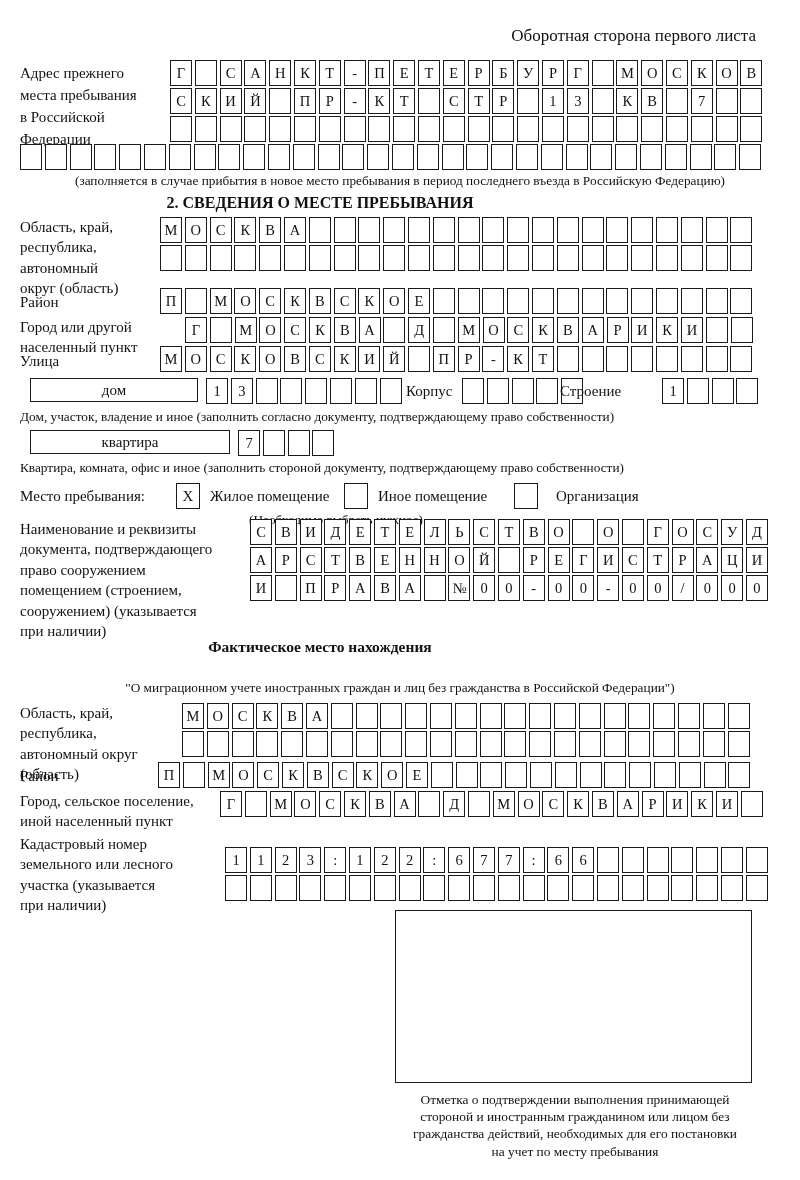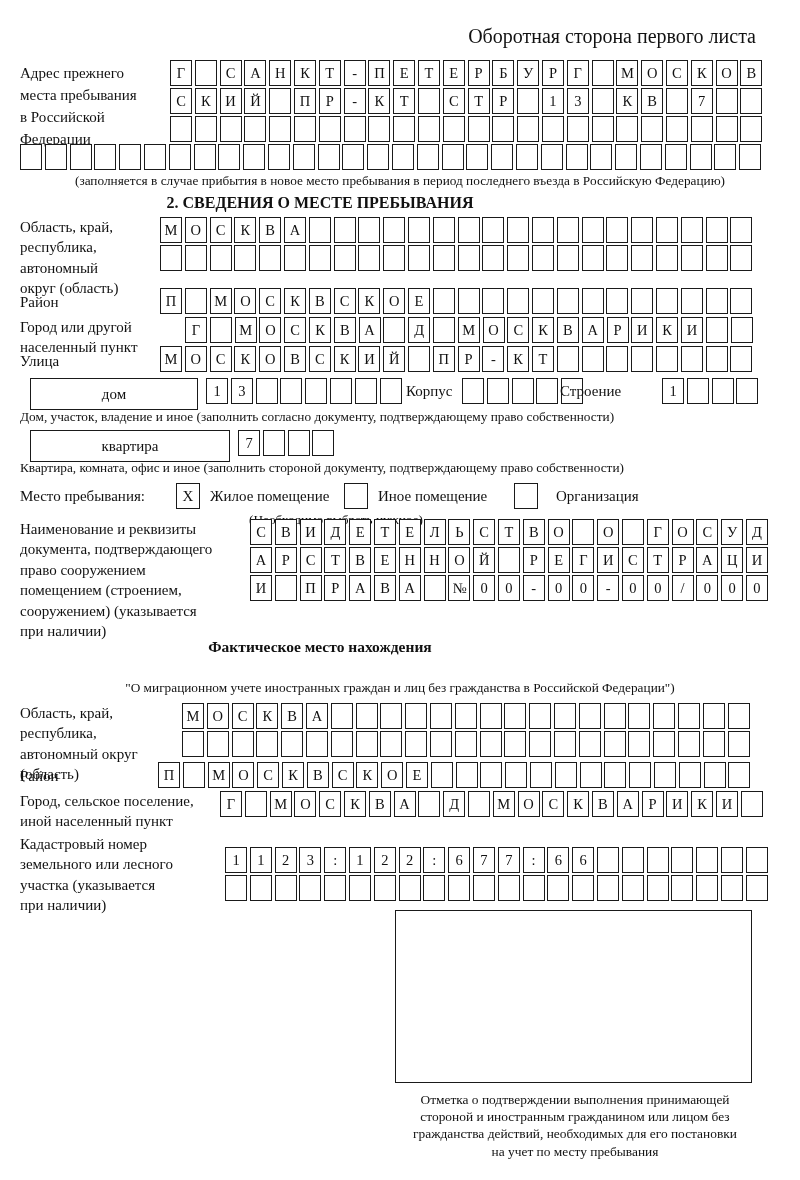--- a/index.html
+++ b/index.html
@@ -2,36 +2,36 @@
 <html><head>
 <meta charset="utf-8">
 <style>
   html,body{margin:0;padding:0;background:#fff;}
   .page{position:relative;width:800px;height:1180px;background:#fff;color:#111;
         font-family:"Liberation Serif","DejaVu Serif",serif;overflow:hidden;}
   .lab{position:absolute;font-size:15px;line-height:20.4px;white-space:nowrap;}
   .cellrow{position:absolute;display:flex;gap:2.8px;}
   .cell{box-sizing:border-box;flex:none;width:22px;height:26px;border:1.6px solid #1a1a1a;
         display:flex;align-items:center;justify-content:center;font-size:14.5px;background:#fff;}
-  .wbox{position:absolute;box-sizing:border-box;height:32px;border:1.6px solid #1a1a1a;
+  .wbox{position:absolute;box-sizing:border-box;height:24px;border:1.6px solid #1a1a1a;
         display:flex;align-items:center;justify-content:center;font-size:15px;}
   .note{position:absolute;font-size:13.3px;line-height:16px;}
   .center{left:0;width:800px;text-align:center;}
   .title{position:absolute;left:0;width:640px;text-align:center;font-weight:bold;font-size:16px;}
   .chk{position:absolute;box-sizing:border-box;width:24px;height:26px;border:1.6px solid #1a1a1a;
        display:flex;align-items:center;justify-content:center;font-size:15px;}
   .stamp{position:absolute;left:395px;top:910px;width:357px;height:173px;
          border:1.9px solid #1a1a1a;box-sizing:border-box;background:#fff;}
 </style>
 </head>
 <body>
 
 <div class="page">
 
-  <div class="lab" style="top:26px;right:44px;font-size:20px;">Оборотная сторона первого листа</div>
+  <div class="lab" style="top:26px;right:44px;font-size:17px;">Оборотная сторона первого листа</div>
 
   <div class="lab" style="left:20px;top:62px;line-height:22px;">
     <div>Адрес прежнего</div>
     <div>места пребывания</div>
     <div>в Российской</div>
     <div>Федерации</div>
   </div>
   <div class="cellrow" style="left:170px;top:60px;">
       <span class="cell">Г</span>
       <span class="cell"></span>

